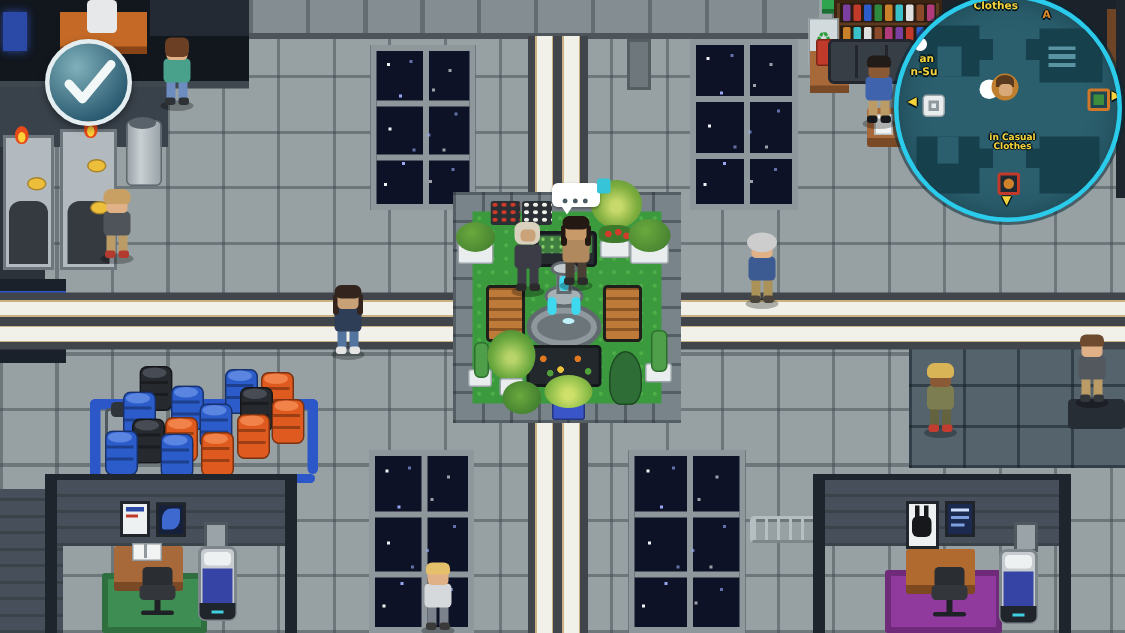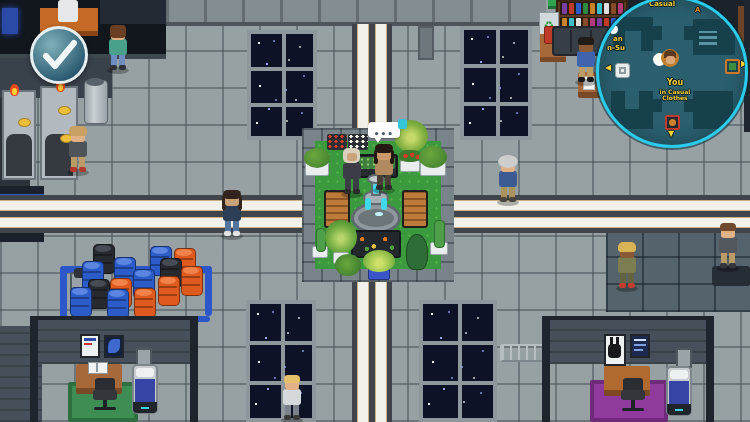--- a/index.html
+++ b/index.html
@@ -491,24 +491,23 @@
     <div class="a mm-lb" style="left:6px;top:65px;font-size:8px;">◀</div>
     <div class="a" style="left:126px;top:60px;width:15px;height:15px;background:#1d4653;border:2px solid #d07828;box-sizing:border-box;border-radius:2px;"></div>
     <div class="a" style="left:130px;top:64px;width:7px;height:7px;background:#3e8d3e;"></div>
     <div class="a mm-lb" style="left:142px;top:61px;font-size:8px;">▶</div>
     <div class="a" style="left:66px;top:116px;width:15px;height:15px;background:#1d2a33;border:2px solid #c23a2a;box-sizing:border-box;border-radius:2px;"></div>
     <div class="a" style="left:70px;top:120px;width:7px;height:7px;background:#d0822a;border-radius:50%;"></div>
     <div class="a mm-lb" style="left:69px;top:131px;font-size:8px;">▼</div>
     <div class="a" style="left:10px;top:26px;width:9px;height:9px;background:#fff;border-radius:50%;"></div>
     <div class="a mm-lb" style="left:14px;top:37px;font-size:7px;">an</div>
     <div class="a mm-lb" style="left:8px;top:46px;font-size:7px;">n-Su</div>
-    <div class="a mm-lb" style="left:50px;top:2px;font-size:7px;">Casual</div>
+    <div class="a mm-lb" style="left:50px;top:2px;font-size:7px;">Clothes</div>
     <div class="a mm-lb" style="left:96px;top:8px;font-size:7px;color:#e08a2a;">A</div>
     <div class="a" style="left:54px;top:54px;width:13px;height:13px;background:#fff;border-radius:50%;"></div>
     <div class="a" style="left:62px;top:50px;width:18px;height:18px;border-radius:50%;background:#c07f2e;overflow:hidden;">
       <div class="a" style="left:3px;top:1px;width:12px;height:8px;background:#5a3a1e;border-radius:50% 50% 0 0;"></div>
       <div class="a" style="left:5px;top:7px;width:9px;height:8px;background:#d8a878;border-radius:3px;"></div>
     </div>
-    <div class="a mm-lb" style="left:0;top:80px;width:152px;text-align:center;font-size:8px;">You</div>
     <div class="a mm-lb" style="left:52px;top:90px;width:48px;text-align:center;font-size:6px;white-space:normal;">in Casual Clothes</div>
   </div>
 
 </div>
 
 </body></html>

